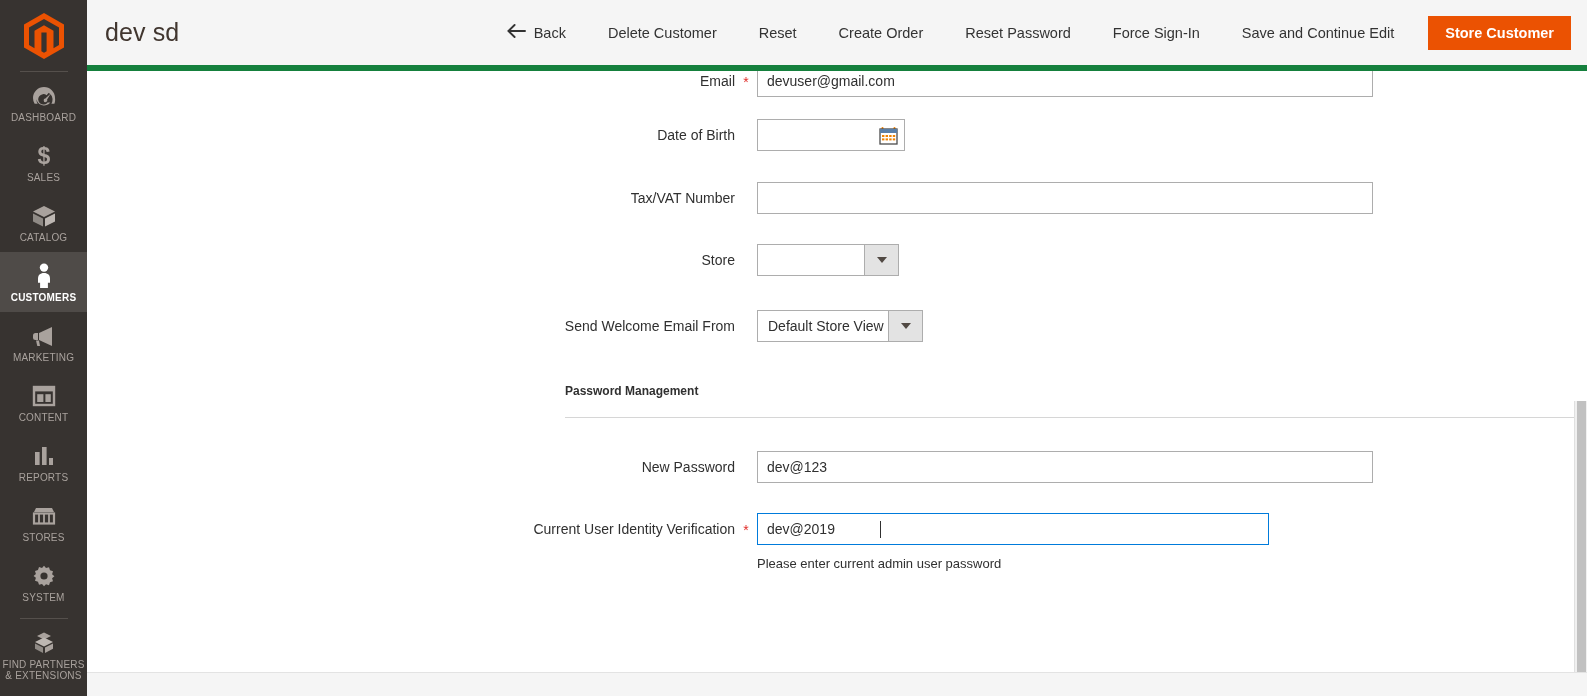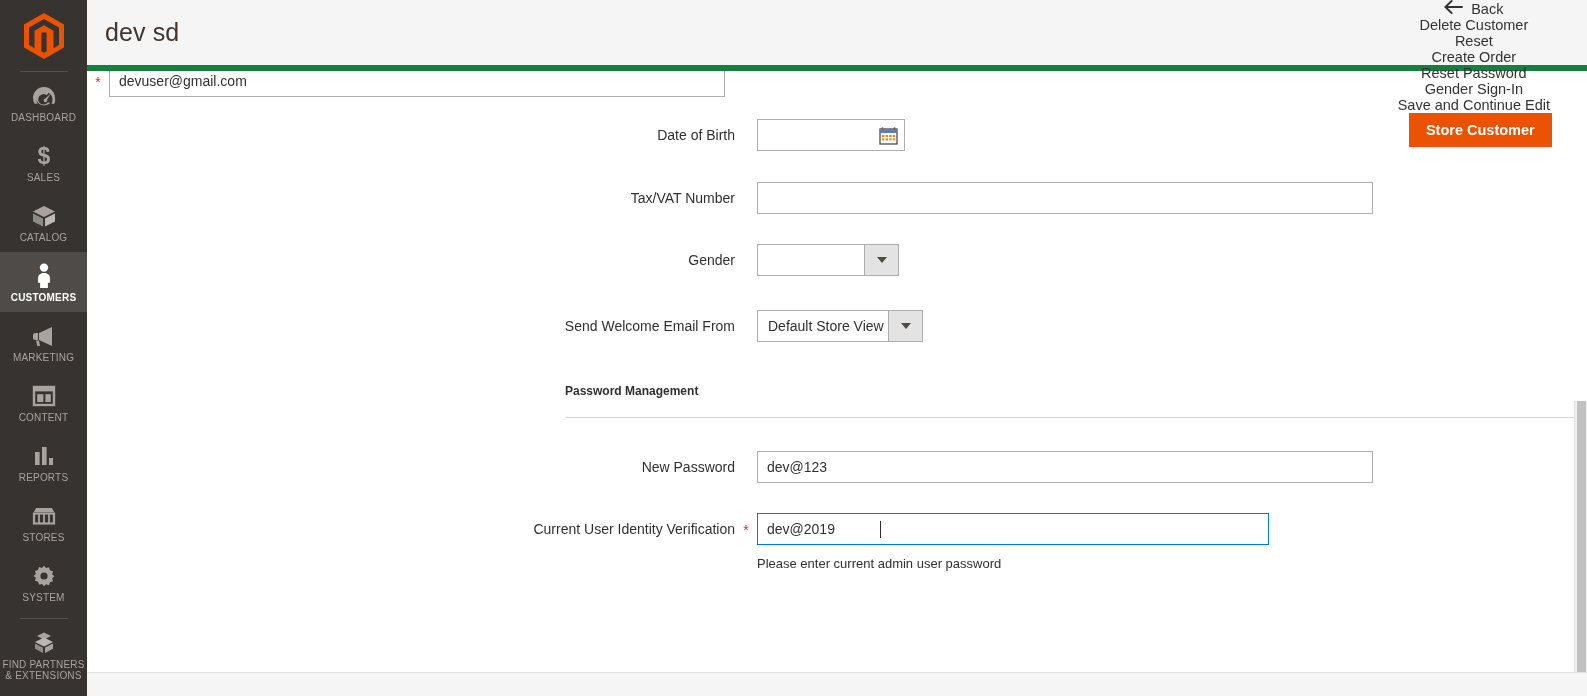--- a/index.html
+++ b/index.html
@@ -74,21 +74,20 @@
     color: #41362f;
     font-weight: normal;
     white-space: nowrap;
     letter-spacing: .1px;
   }
   .actions {
     margin-left: auto;
     display: flex;
     align-items: center;
     height: 100%;
-    flex-direction: column;
   }
   .act-btn {
     font-size: 14.5px;
     color: #333333;
     background: none;
     border: none;
     padding: 0 21px;
     cursor: pointer;
     white-space: nowrap;
     font-family: "Liberation Sans", sans-serif;
@@ -394,29 +393,30 @@
               <path d="M1.8 7H18" stroke="#333" stroke-width="1.9" stroke-linecap="round"></path>
             </svg>
           </span>
           <span>Back</span>
         </button>
 
         <button class="act-btn">Delete Customer</button>
         <button class="act-btn">Reset</button>
         <button class="act-btn">Create Order</button>
         <button class="act-btn">Reset Password</button>
-        <button class="act-btn">Gender Sign-In</button>
+        <button class="act-btn">Force Sign-In</button>
         <button class="act-btn">Save and Continue Edit</button>
         <button class="primary-btn">Store Customer</button>
       </div>
     </div>
 
     <div class="form-body">
 
       <div class="field-row" style="padding-top:0; margin-top:-6px;">
+        <div class="field-label">Email</div>
         <div class="req-star">*</div>
         <div class="field-ctrl">
           <input class="txt-input w-wide" value="devuser@gmail.com" style="">
         </div>
       </div>
 
       <div class="field-row" style="padding-top:22px;">
         <div class="field-label">Date of Birth</div>
         <div class="req-star empty">*</div>
         <div class="field-ctrl">
@@ -446,21 +446,21 @@
 
       <div class="field-row" style="padding-top:31px;">
         <div class="field-label">Tax/VAT Number</div>
         <div class="req-star empty">*</div>
         <div class="field-ctrl">
           <input class="txt-input w-wide" value="" style="">
         </div>
       </div>
 
       <div class="field-row" style="padding-top:30px;">
-        <div class="field-label">Gender</div>
+        <div class="field-label">Store</div>
         <div class="req-star empty">*</div>
         <div class="field-ctrl">
           <div class="select-wrap sel-gender">
             <div class="select-val"></div>
             <div class="select-arrow">
                 <span class="caret"></span>
               </div>
           </div>
         </div>
       </div>

